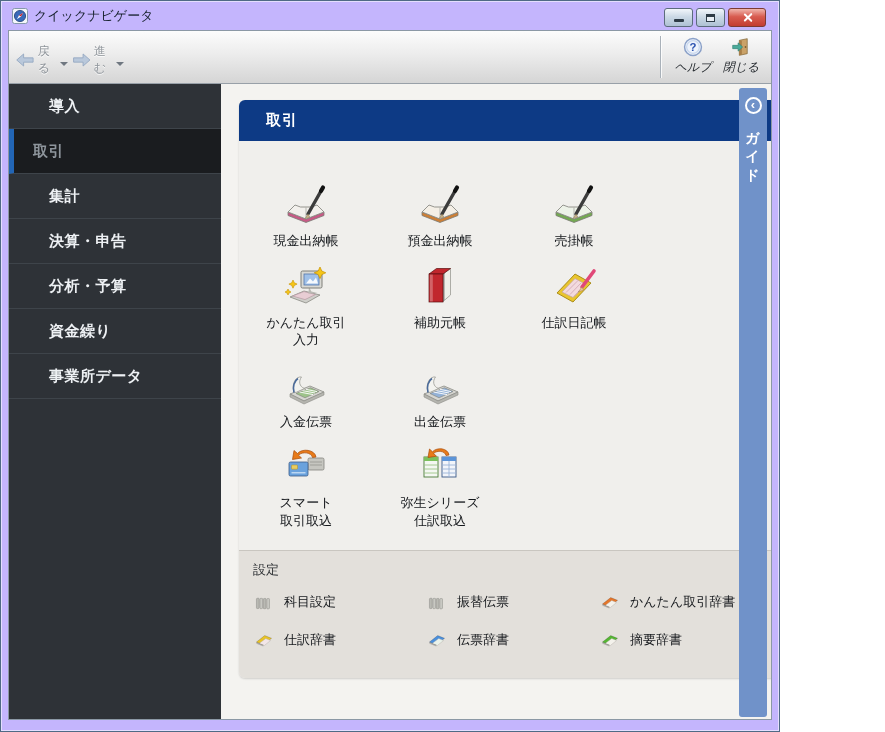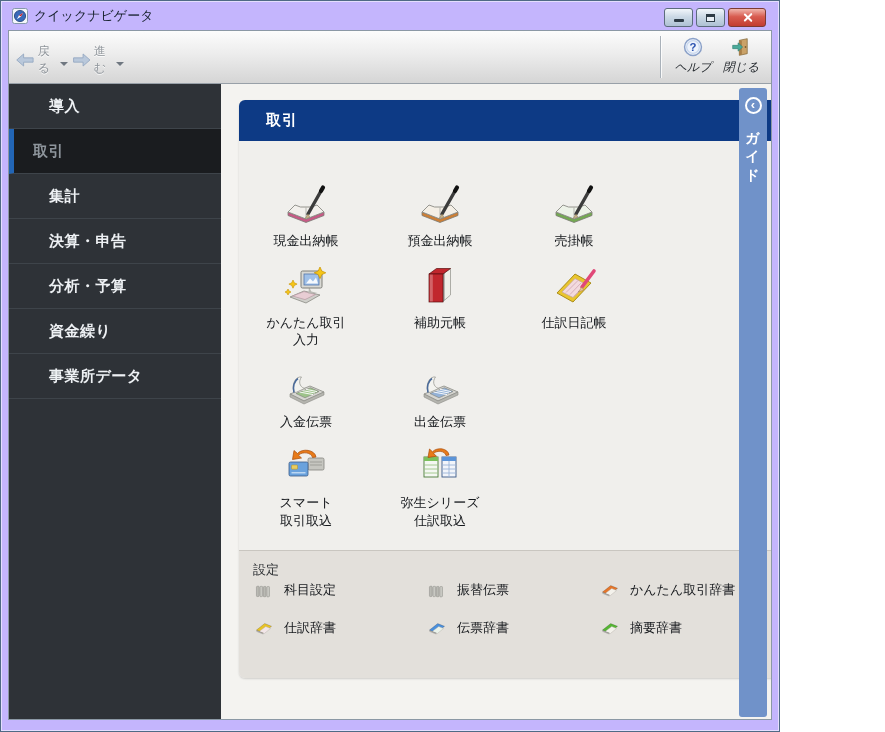--- a/index.html
+++ b/index.html
@@ -45,21 +45,21 @@
   .content { flex:1; position:relative; background:#f4f3f0; }
   .panel { position:absolute; left:18px; top:16px; width:590px; border-radius:6px; box-shadow:0 1px 2px rgba(0,0,0,.15); }
   .panel-header { height:41px; background:#0d3a85; border-radius:6px 6px 0 0; display:flex; align-items:center; padding-left:27px; color:#fff; font-size:15px; font-weight:bold; letter-spacing:1px; }
   .panel-body { background:#f0efec; height:409px; padding-top:41px; }
   .tile-row { display:flex; margin-bottom:14px; }
   .tile { width:134px; display:flex; flex-direction:column; align-items:center; cursor:pointer; }
   .ticon { width:52px; height:48px; }
   .tlabel { margin-top:2px; font-size:13px; line-height:1.35; color:#15181c; text-align:center; white-space:pre-line; }
 
   .settings { background:#e3e0db; border-top:1px solid #c9c6c0; border-radius:0 0 6px 6px; height:128px; padding:10px 0 0 14px; }
-  .set-header { font-size:13px; color:#2c2f33; }
+  .set-header { font-size:13px; color:#2c2f33; margin-bottom:12px; }
   .set-row { display:flex; margin-bottom:16px; padding-left:0; }
   .set-item { width:173px; display:flex; align-items:center; gap:9px; font-size:13px; color:#15181c; cursor:pointer; }
   .sicon { width:22px; height:22px; flex:0 0 auto; }
 
   .guide-tab { position:absolute; top:4px; right:4px; bottom:2px; width:28px; background:#7092c9; border-radius:3px; display:flex; flex-direction:column; align-items:center; padding-top:9px; cursor:pointer; }
   .guide-chevron { width:17px; height:17px; border:2px solid #fff; border-radius:50%; color:#fff; font-size:13px; font-weight:bold; line-height:12px; text-align:center; }
   .guide-label { margin-top:7px; writing-mode:vertical-rl; text-orientation:upright; color:#fff; font-size:14px; font-weight:bold; letter-spacing:3px; }
 </style>
 </head>
 <body>

